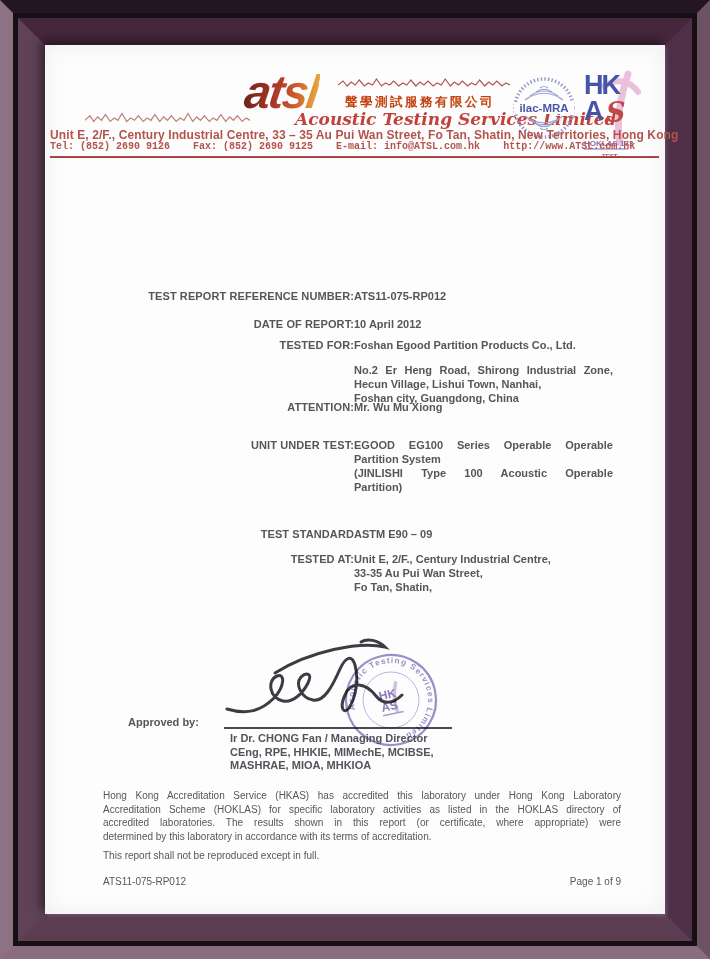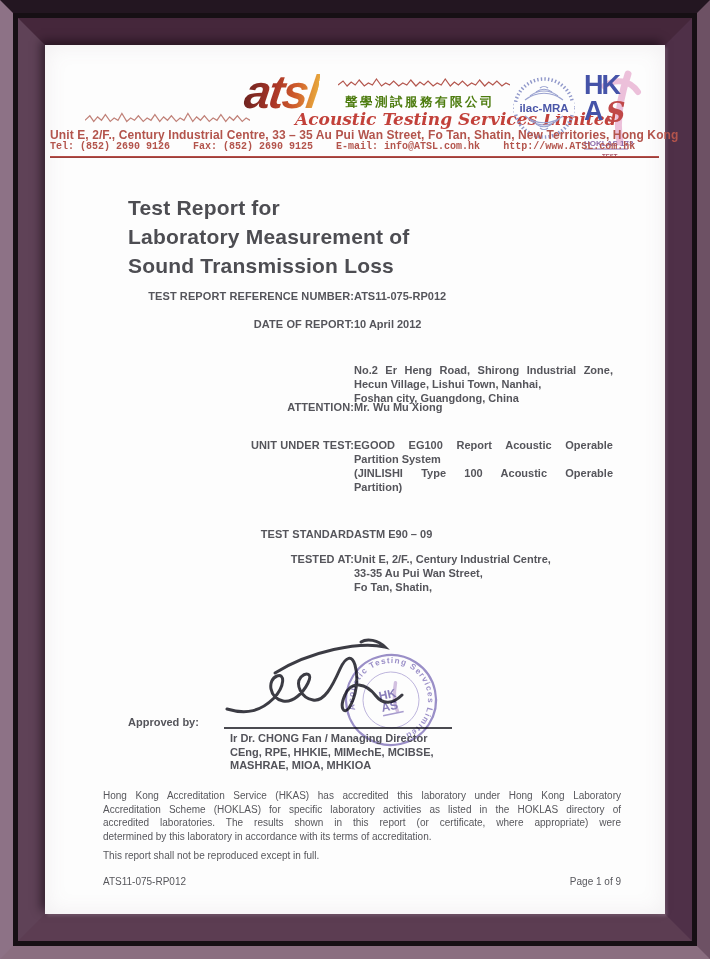--- a/index.html
+++ b/index.html
@@ -39,21 +39,21 @@
     font-size:47px;font-weight:bold;font-style:italic;letter-spacing:-2px;
     transform:skewX(-8deg);
     background:linear-gradient(90deg,#6f2420 0%,#a93527 40%,#cf5c2c 70%,#e8a83c 100%);
     -webkit-background-clip:text;background-clip:text;color:transparent;
     line-height:1;
   }
   .zigzag{stroke:#c08178;stroke-width:1.2;fill:none;}
   .zigzag.top{stroke:#b4574e;}
   .cname-zh{
     left:300px;top:49px;font-size:12.5px;font-weight:bold;letter-spacing:2.5px;
-    color:#4d7c0f;white-space:nowrap;font-family:Liberation Serif, serif;
+    color:#c2410c;white-space:nowrap;font-family:Liberation Serif, serif;
   }
   .cname-en{
     left:250px;top:64px;font-family:"DejaVu Serif", serif;font-style:italic;font-weight:bold;
     font-size:17px;color:#c2413a;white-space:nowrap;
   }
   .hdr-address{
     left:5px;top:83px;font-size:12px;font-weight:bold;color:#b3544c;
     letter-spacing:.1px;white-space:nowrap;
   }
   .hdr-contact{
@@ -137,50 +137,49 @@
 
     <div class="abs hdr-address">Unit E, 2/F., Century Industrial Centre, 33 – 35 Au Pui Wan Street, Fo Tan, Shatin, New Territories, Hong Kong</div>
     <div class="abs hdr-contact">
       <span>Tel: (852) 2690 9126</span>
       <span>Fax: (852) 2690 9125</span>
       <span>E-mail: info@ATSL.com.hk</span>
       <span>http://www.ATSL.com.hk</span>
     </div>
     <div class="abs hdr-rule"></div>
 
-    <div class="abs doc-title">
-      <div>Test Report for</div>
-      <div>Laboratory Measurement of</div>
-      <div>Sound Transmission Loss</div>
-    </div>
 
     <div class="abs drow" style="top:244px">
       <div class="lbl">TEST REPORT REFERENCE NUMBER:</div>
       <div class="val">ATS11-075-RP012</div>
     </div>
     <div class="abs drow" style="top:272px">
       <div class="lbl">DATE OF REPORT:</div>
       <div class="val">10 April 2012</div>
+    </div>
+    <div class="abs drow" style="top:293px">
+      <div class="lbl">TESTED FOR:</div>
+      <div class="val">Foshan Egood Partition Products Co., Ltd.</div>
     </div>
     <div class="abs drow" style="top:318px">
       <div class="lbl"></div>
       <div class="val">
         <div class="jl">No.2 Er Heng Road, Shirong Industrial Zone,</div>
         <div>Hecun Village, Lishui Town, Nanhai,</div>
         <div>Foshan city, Guangdong, China</div>
       </div>
     </div>
     <div class="abs drow" style="top:355px">
       <div class="lbl">ATTENTION:</div>
       <div class="val">Mr. Wu Mu Xiong</div>
     </div>
     <div class="abs drow" style="top:393px">
       <div class="lbl">UNIT UNDER TEST:</div>
       <div class="val">
-        <div class="jl">EGOOD EG100 Report Acoustic Operable</div>
+        <div class="jl">EGOOD EG100 Series Operable Operable</div>
         <div>Partition System</div>
         <div class="jl">(JINLISHI Type 100 Acoustic Operable</div>
         <div>Partition)</div>
       </div>
     </div>
     <div class="abs drow" style="top:482px">
       <div class="lbl">TEST STANDARD</div>
       <div class="val">ASTM E90 – 09</div>
     </div>
     <div class="abs drow" style="top:507px">

